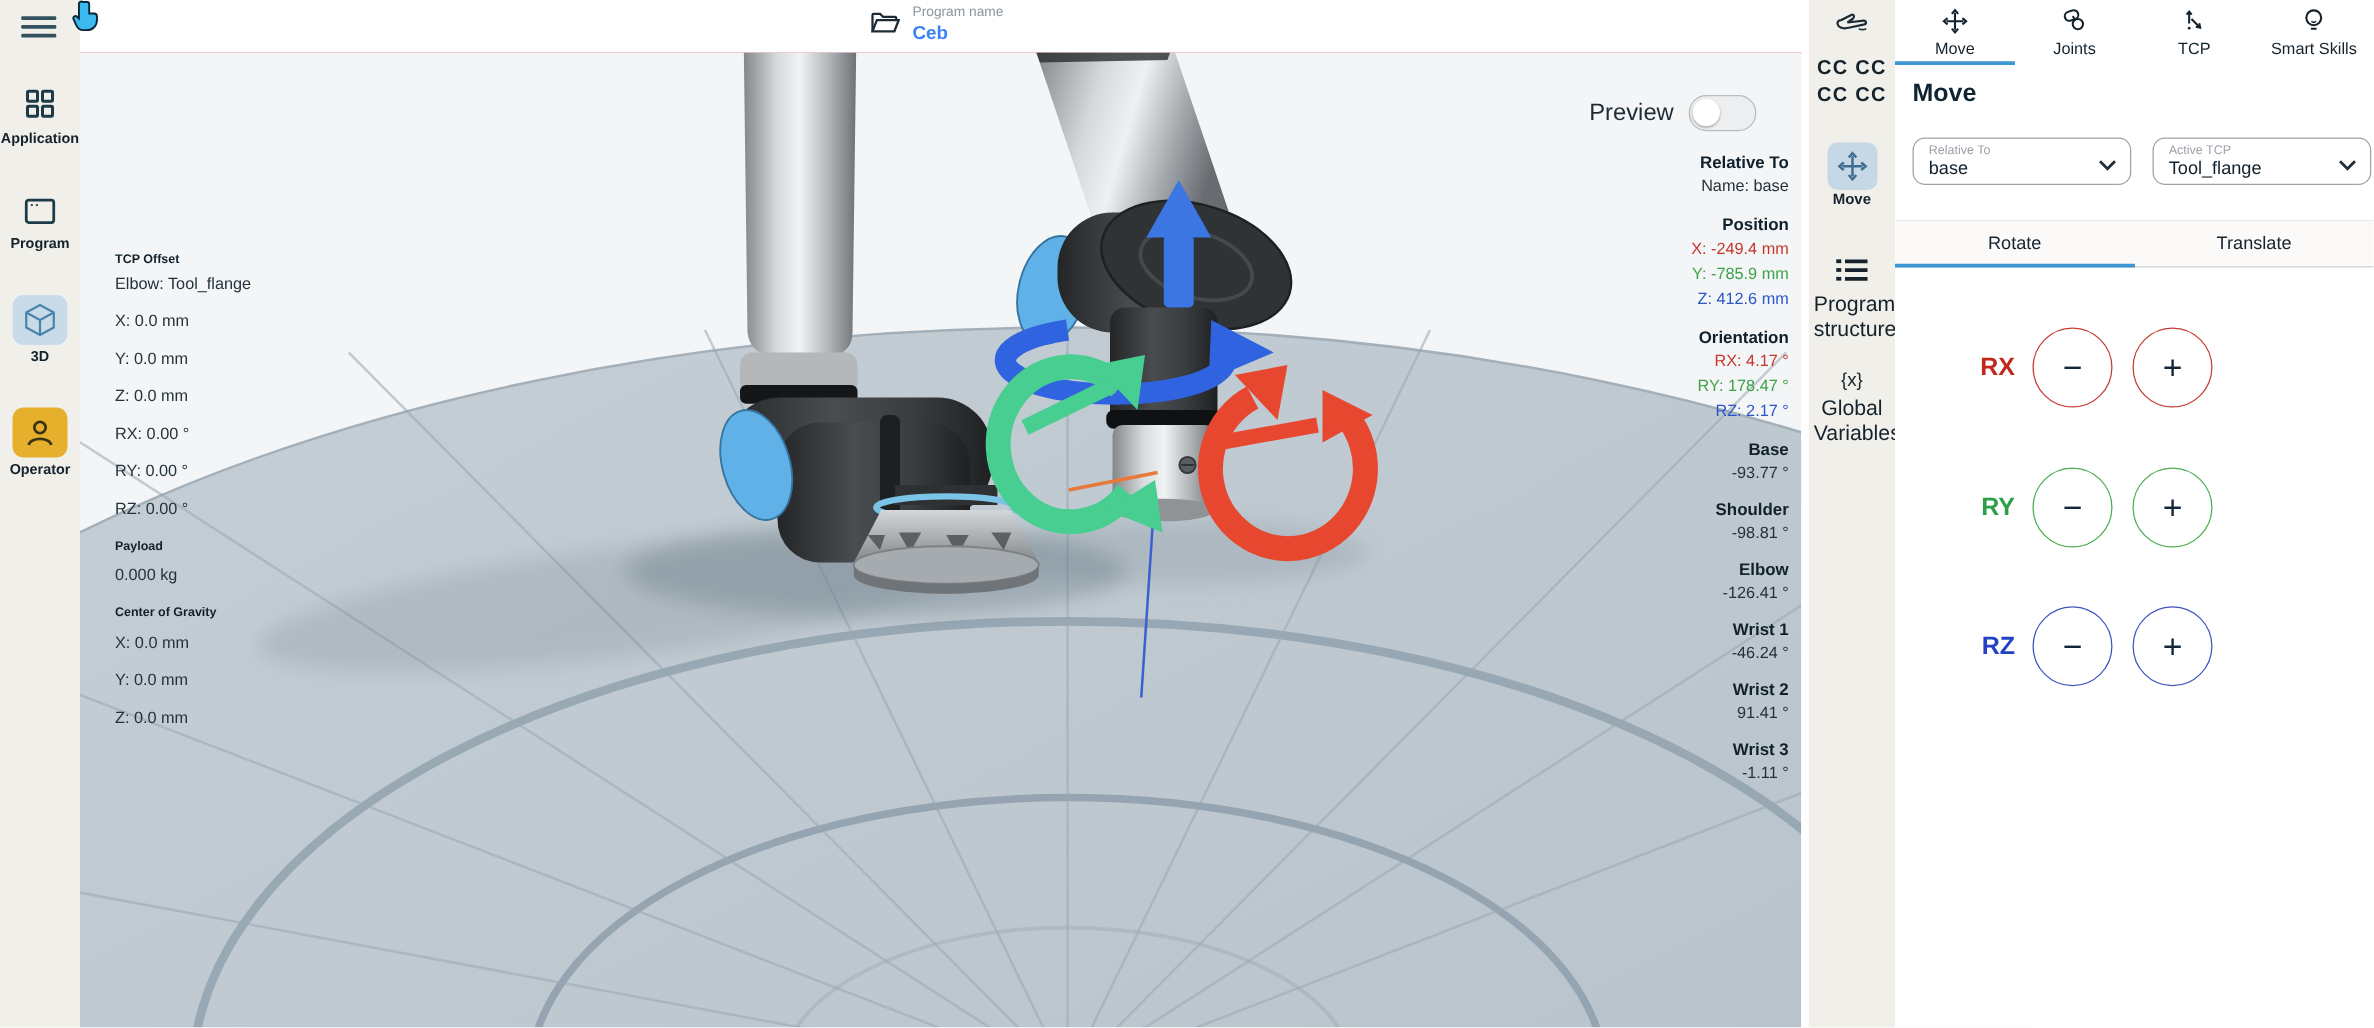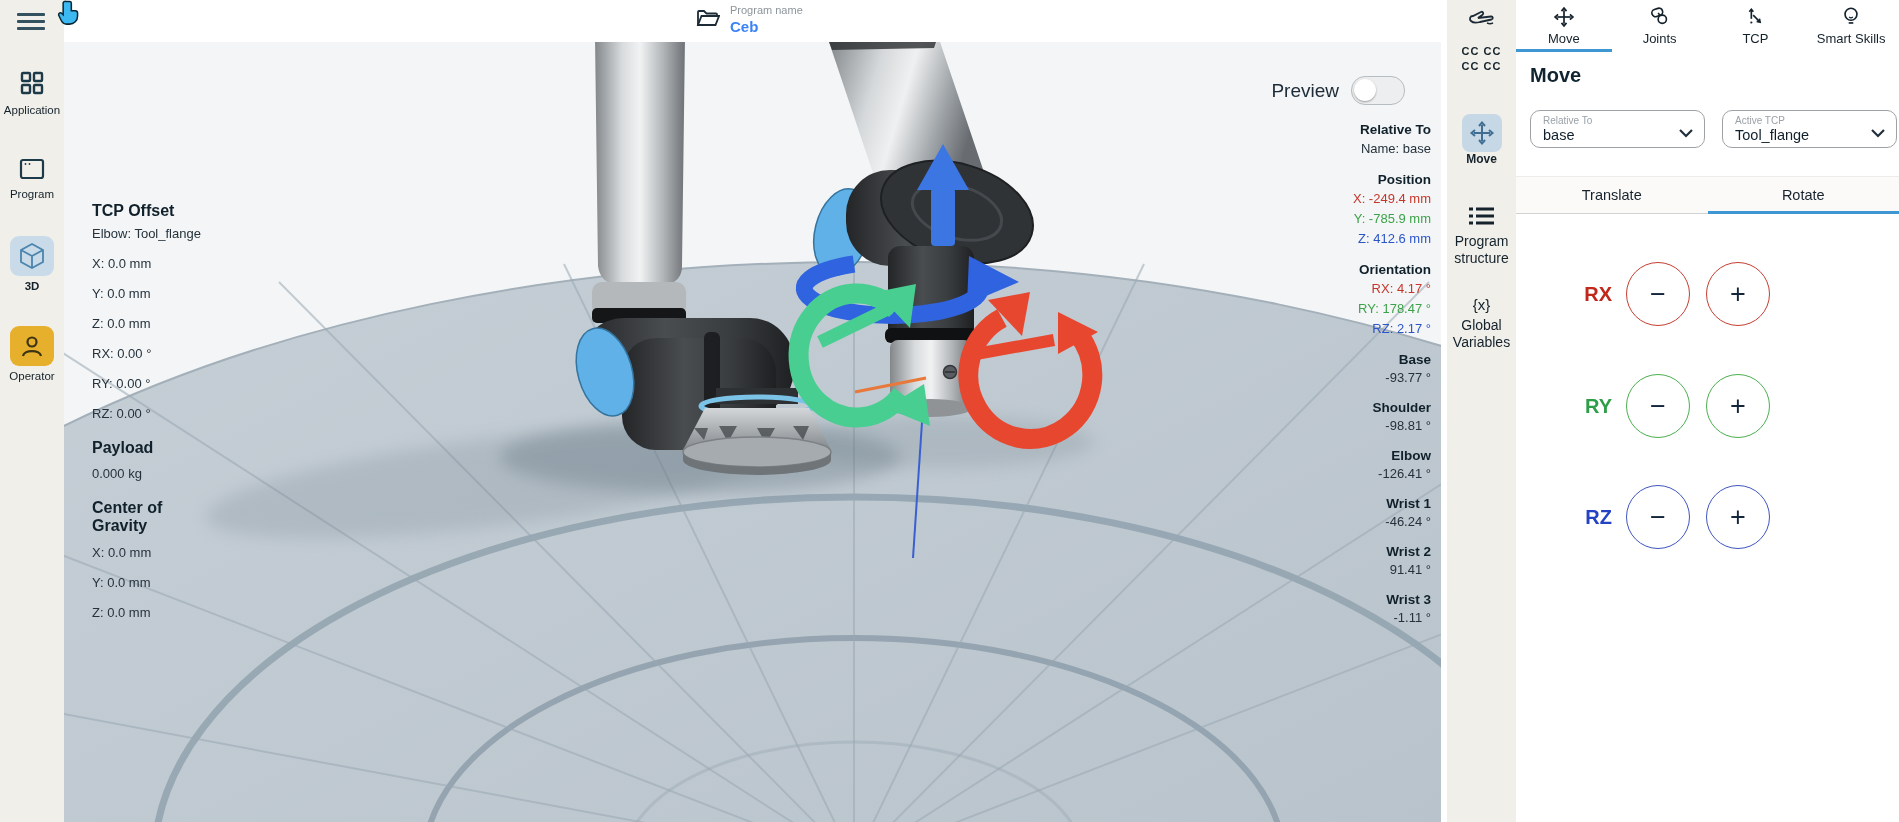--- a/index.html
+++ b/index.html
@@ -11,61 +11,61 @@
     -webkit-font-smoothing:antialiased;
   }
   .abs{position:absolute;}
 
   
   .sidebar{left:0;top:0;width:64px;height:822px;background:#f1efe9;}
   .hamburger{left:17px;top:9px;width:28px;height:22px;cursor:pointer;}
   .hamburger span{display:block;height:3px;background:#33515e;margin:4px 0;border-radius:1px;}
   .nav-item{width:64px;text-align:center;cursor:pointer;}
   .nav-item .ic{display:inline-flex;align-items:center;justify-content:center;}
-  .nav-label{font-size:11.5px;color:#14222c;margin-top:4px;}
+  .nav-label{font-size:11.5px;color:#14222c;margin-top:4px;font-weight:bold;}
   .ic-box{width:44px;height:40px;border-radius:9px;display:inline-flex;align-items:center;justify-content:center;}
   .ic-box.active3d{background:#c9dbe9;}
   .ic-box.operator{background:#e6b02c;}
 
   
   .header{left:64px;top:0;width:1377px;height:42px;background:#ffffff;border-bottom:1px solid #be185d;}
   .prog-block{left:632px;top:4px;display:flex;align-items:center;gap:10px;}
   .prog-texts{display:flex;flex-direction:column;line-height:1.25;}
   .prog-label{font-size:11px;color:#8d959b;}
   .prog-name{font-size:15px;font-weight:bold;color:#3b82f6;}
 
   
   .viewport{left:64px;top:42px;width:1377px;height:780px;background:#f3f5f6;overflow:hidden;}
   .scene{position:absolute;left:0;top:0;}
 
   .tcp-panel{left:28px;top:160px;width:140px;font-size:13px;color:#25323c;}
-  .tcp-panel .t{font-weight:bold;font-size:16px;color:#11212c;margin:0 0 6px 0;}
+  .tcp-panel .t{font-weight:bold;font-size:10px;color:#11212c;margin:0 0 6px 0;}
   .tcp-panel p{margin:0 0 15px 0;}
   .tcp-panel p.hdr{margin:18px 0 9px 0;}
   .tcp-panel .wrap2{width:84px;line-height:1.15;}
 
   .right-info{right:10px;top:80px;width:230px;text-align:right;font-size:13px;color:#25323c;}
   .right-info .t{font-weight:bold;font-size:13.5px;color:#11212c;margin:0 0 4px 0;}
   .right-info p{margin:0 0 5px 0;}
   .right-info .grp{margin-bottom:16px;}
   .jrow{margin-bottom:15px;}
   .jrow .jn{font-weight:bold;font-size:13.5px;color:#11212c;margin:0 0 3px 0;}
   .ax-x{color:#c5372b;} .ax-y{color:#3da24a;} .ax-z{color:#2c55c8;}
 
   .preview{right:36px;top:34px;display:flex;align-items:center;gap:12px;}
   .preview .plabel{font-size:19px;color:#1c2b36;}
   .toggle{width:52px;height:27px;border-radius:14px;background:#eceeef;border:1px solid #b7bcc0;position:relative;cursor:pointer;}
   .toggle .knob{position:absolute;left:2px;top:1.5px;width:22px;height:22px;border-radius:50%;background:#ffffff;box-shadow:0 1px 2px rgba(0,0,0,.35);}
 
   
   .rail{left:1447px;top:0;width:69px;height:822px;background:#f1efe9;text-align:center;}
   .rail-item{width:69px;cursor:pointer;}
-  .rail-label{font-size:14px;color:#14222c;line-height:1.2;}
+  .rail-label{font-size:17px;color:#14222c;line-height:1.2;}
   .rail-label.b{font-weight:bold;font-size:12px;}
-  .checksum{font-size:11px;font-weight:bold;color:#14222c;letter-spacing:1px;line-height:1.35;}
+  .checksum{font-size:16px;font-weight:bold;color:#14222c;letter-spacing:1px;line-height:1.35;}
   .move-box{width:40px;height:38px;border-radius:8px;background:#c6d8e6;display:inline-flex;align-items:center;justify-content:center;}
   .gvar{font-size:15px;color:#14222c;font-weight:normal;}
 
   
   .panel{left:1516px;top:0;width:383px;height:822px;background:#ffffff;}
   .tabs{position:absolute;left:0;top:0;width:383px;height:52px;display:flex;}
   .tab{width:95.75px;display:flex;flex-direction:column;align-items:center;justify-content:flex-start;padding-top:6px;box-sizing:border-box;cursor:pointer;position:relative;}
   .tab .tlabel{font-size:13px;color:#14222c;margin-top:3px;white-space:nowrap;}
   .tab.active::after{content:"";position:absolute;left:0;bottom:0;width:100%;height:3px;background:#3e96d2;}
   .panel-title{left:14px;top:64px;font-size:20px;font-weight:bold;color:#0f2430;}
@@ -446,25 +446,25 @@
     <span class="dlabel">Active TCP</span>
     <span class="dvalue">Tool_flange</span>
     <span class="chev">
       <svg width="16" height="10" viewBox="0 0 16 10" fill="none" stroke="#22303c" stroke-width="2.2">
           <path d="M2 2 L8 8 L14 2"></path>
         </svg>
     </span>
   </div>
 
   <div class="subtabs">
+    <div class="subtab active">
+        <span>Rotate</span>
+      </div>
     <div class="subtab">
         <span>Translate</span>
-      </div>
-    <div class="subtab active">
-        <span>Rotate</span>
       </div>
   </div>
 
   <div class="rrow rx" style="top:262px;">
     <span class="axis">RX</span>
     <button class="cbtn minus">−</button>
     <button class="cbtn plus">+</button>
   </div>
   <div class="rrow ry" style="top:374px;">
     <span class="axis">RY</span>

